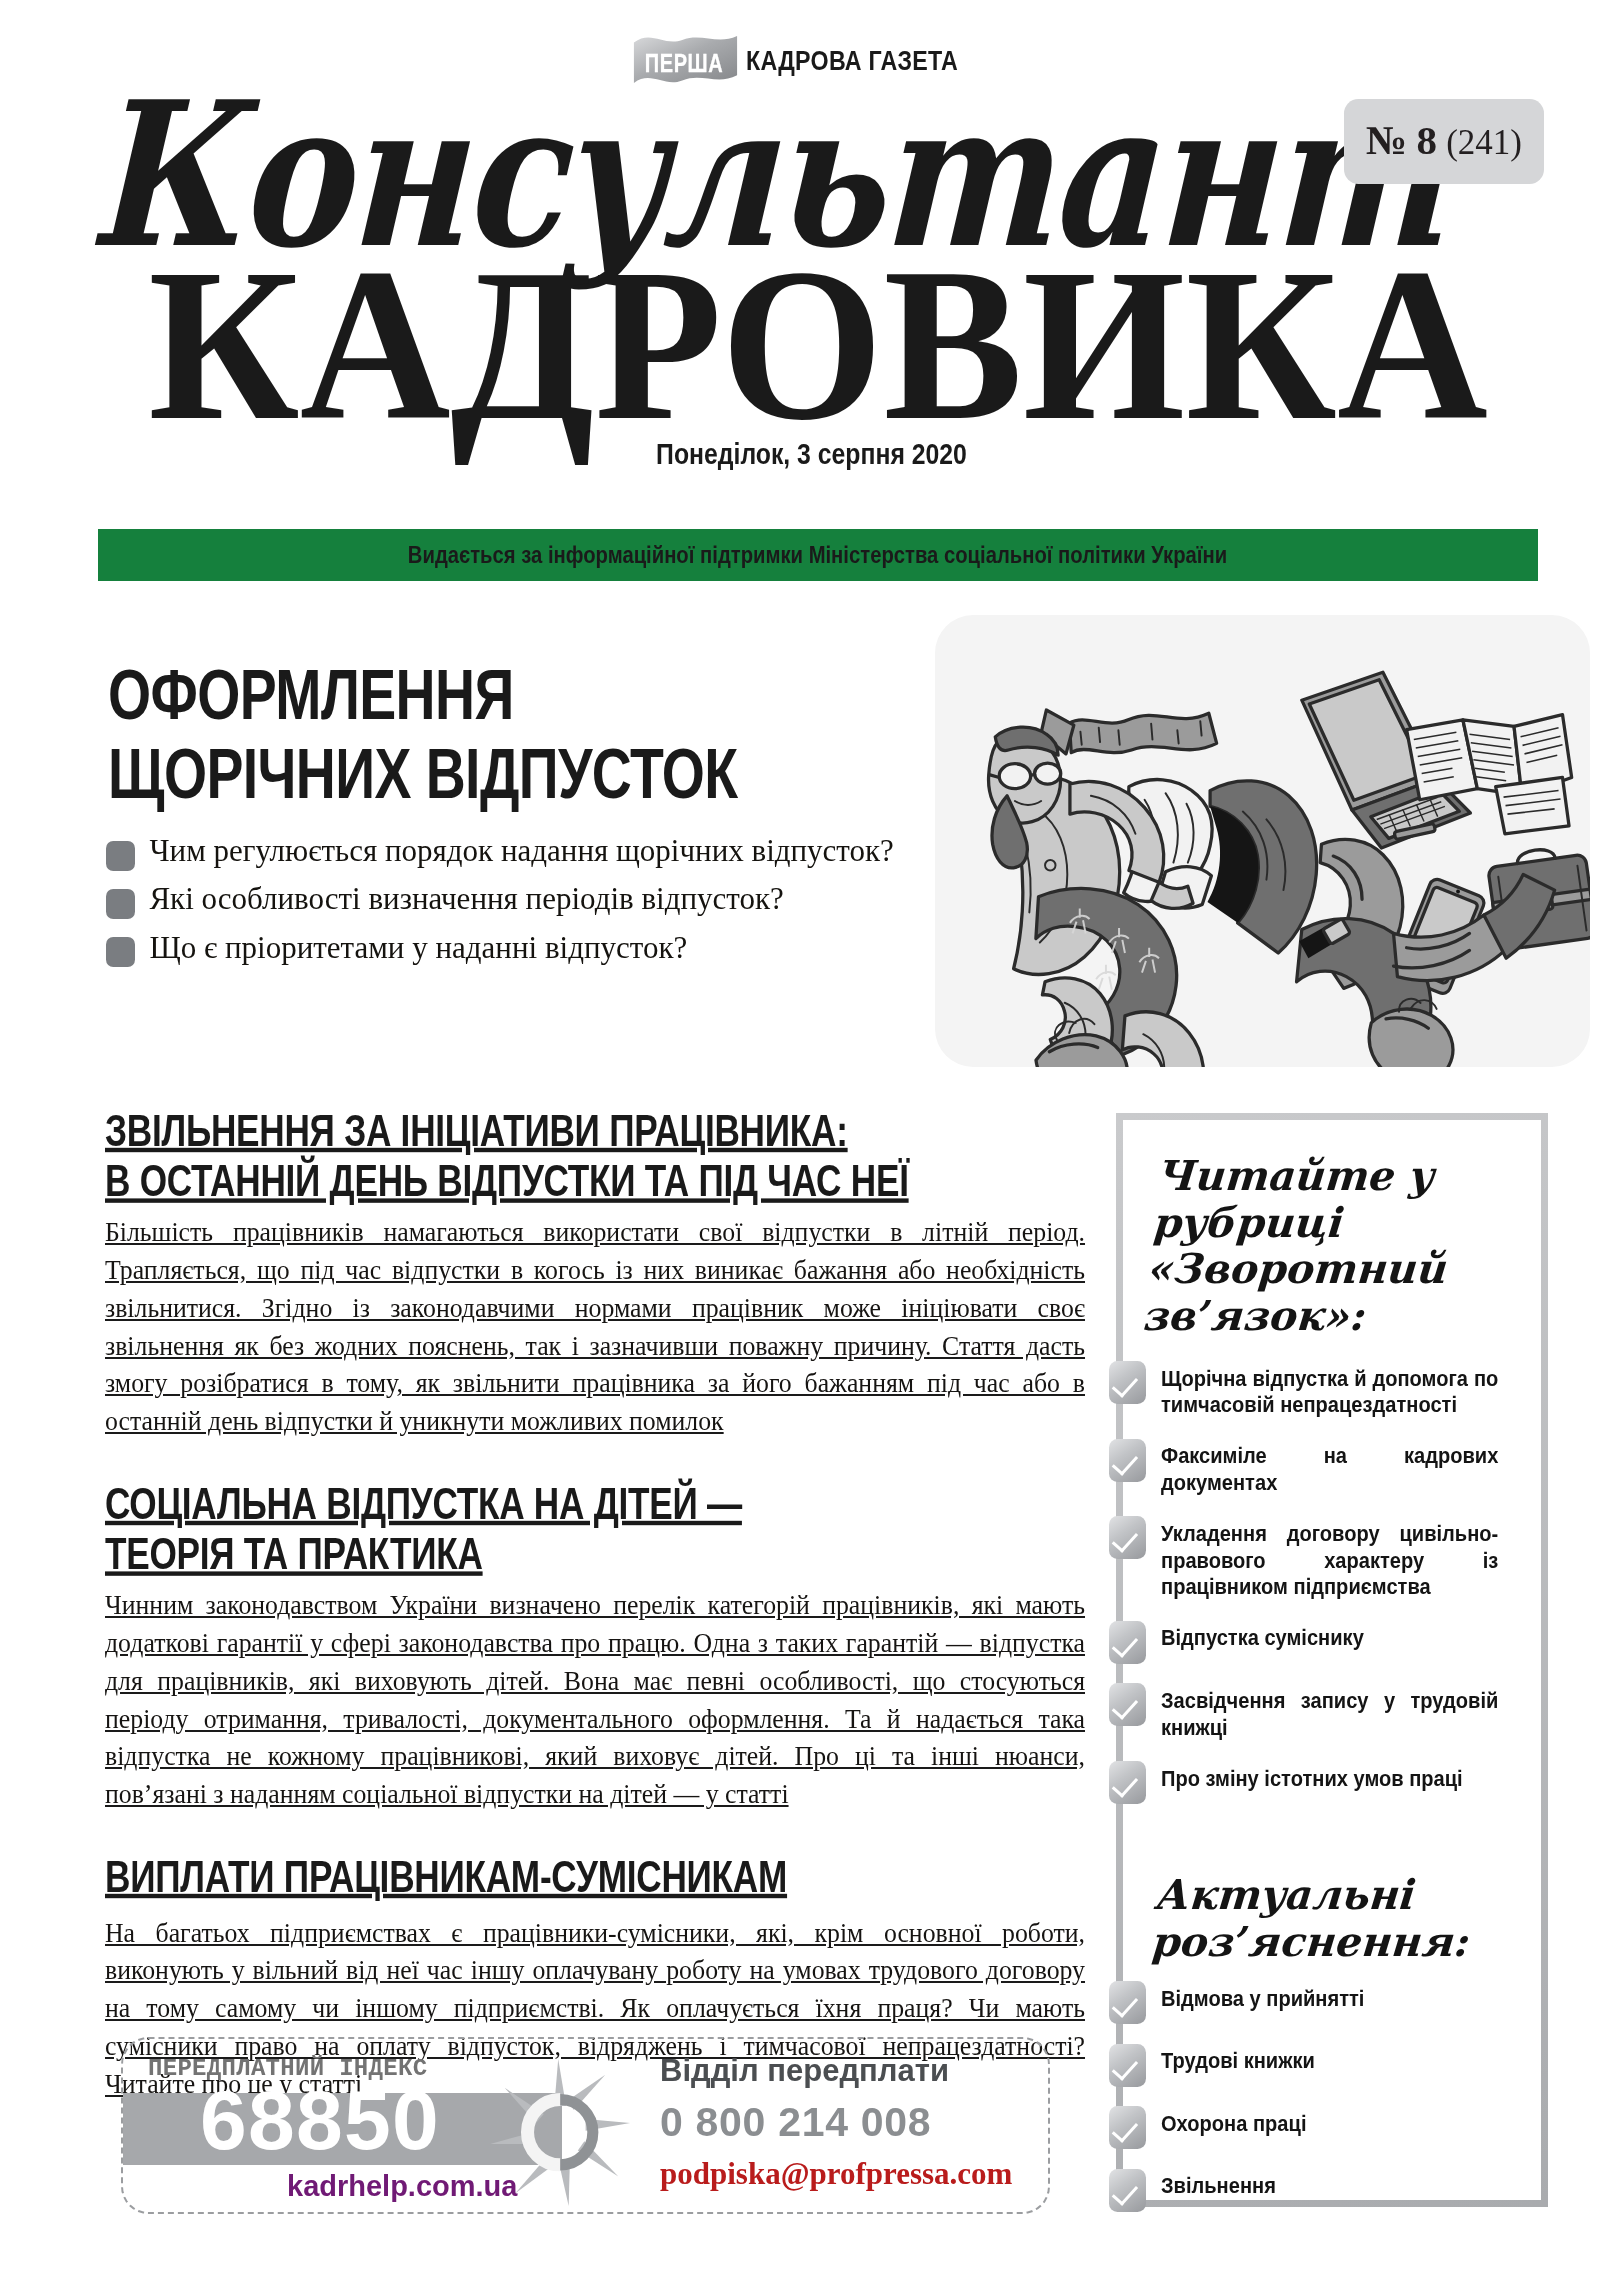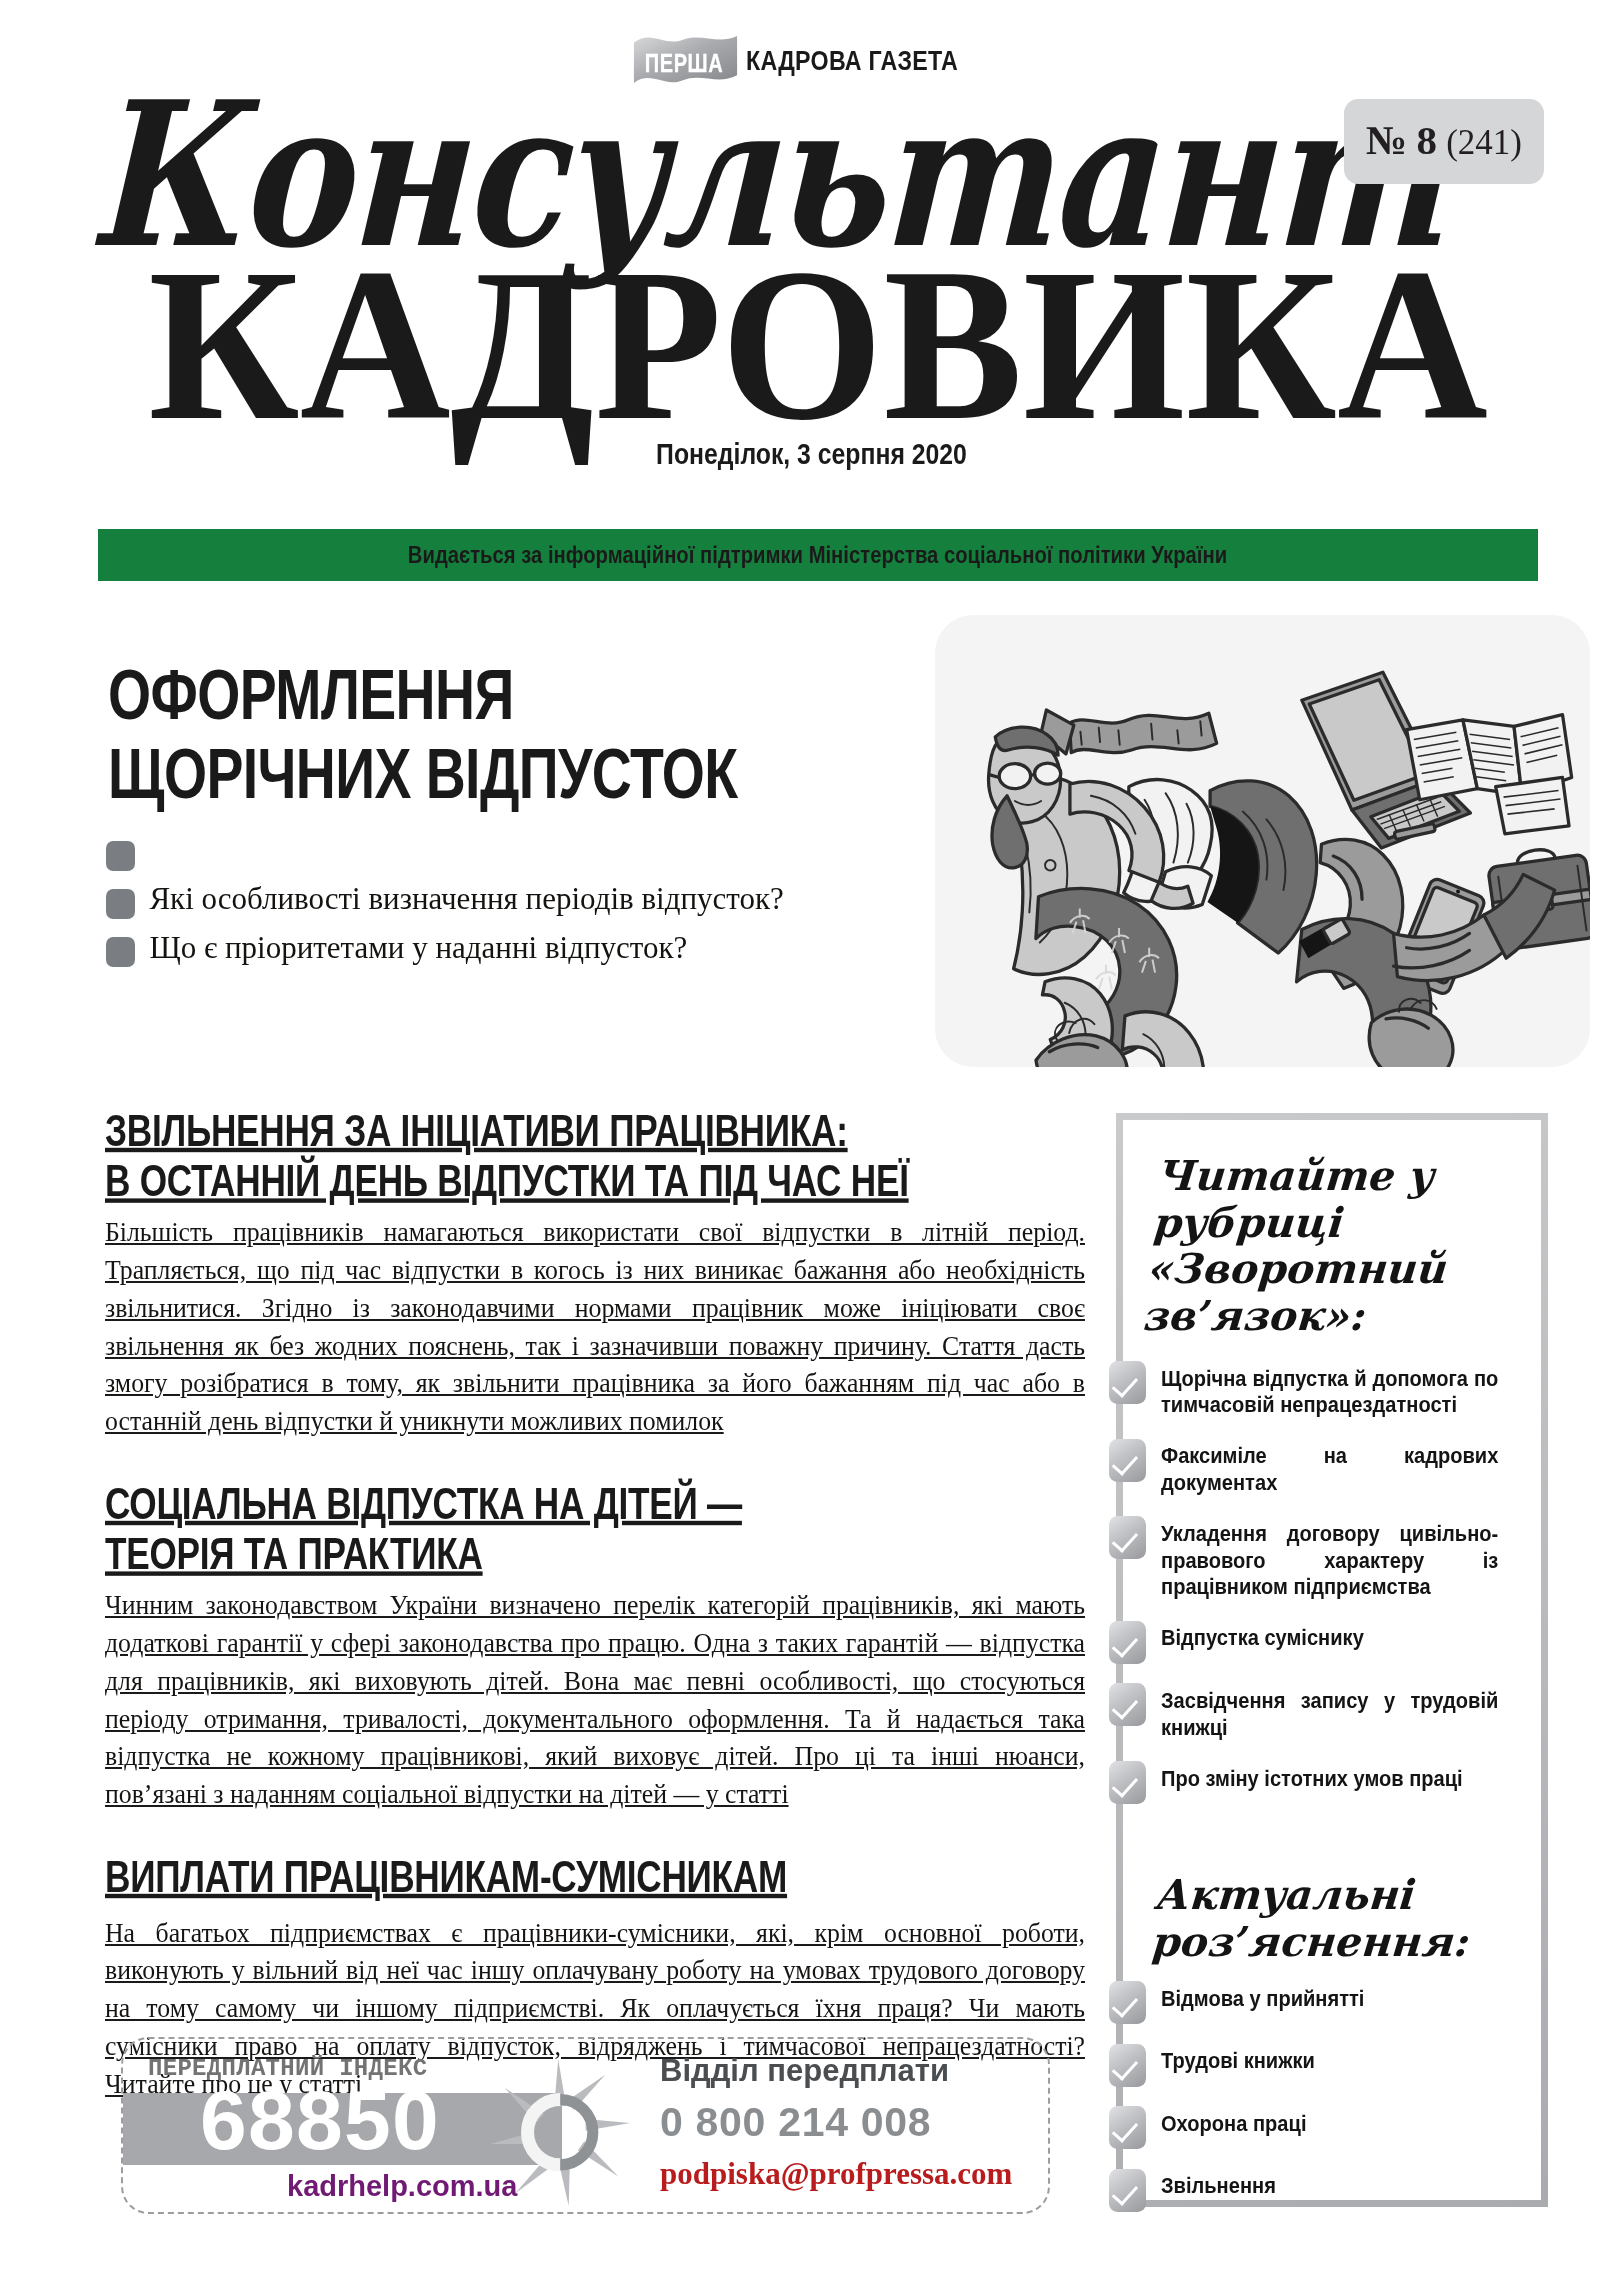--- a/index.html
+++ b/index.html
@@ -280,20 +280,21 @@
   </div>
 
   <div class="lead-title">
     <div>ОФОРМЛЕННЯ</div>
     <div>ЩОРІЧНИХ ВІДПУСТОК</div>
   </div>
 
   <ul class="lead-bullets">
     <li>
       <span class="bullet-sq"></span>
+      <span class="btxt">Чим регулюється порядок надання щорічних відпусток?</span>
     </li>
     <li>
       <span class="bullet-sq"></span>
       <span class="btxt">Які особливості визначення періодів відпусток?</span>
     </li>
     <li>
       <span class="bullet-sq"></span>
       <span class="btxt">Що є пріоритетами у наданні відпусток?</span>
     </li>
   </ul>

